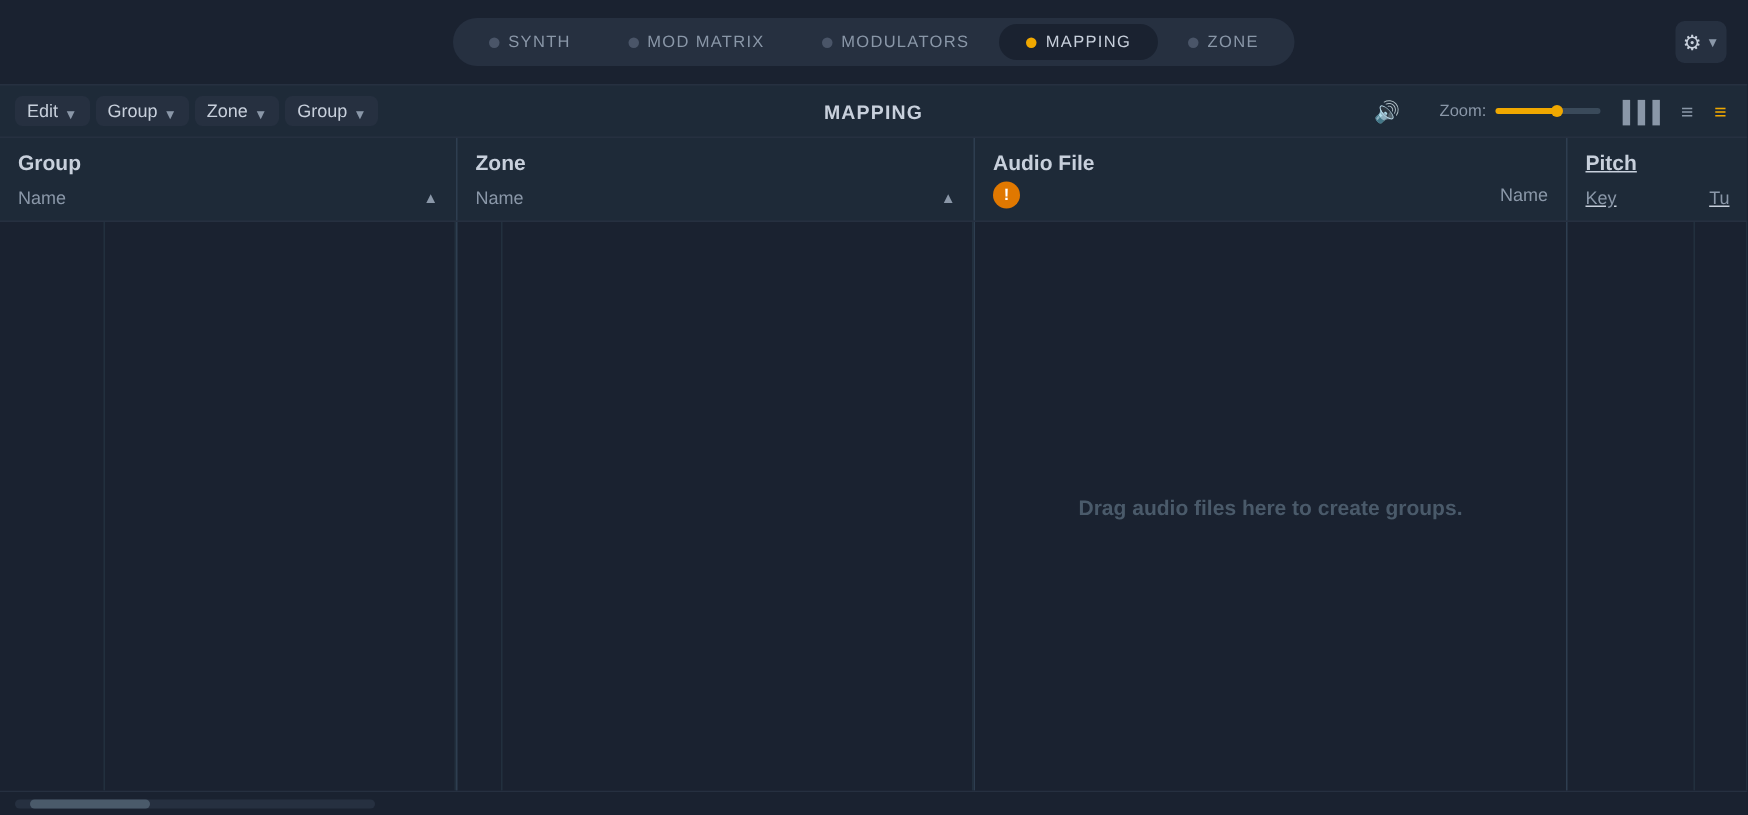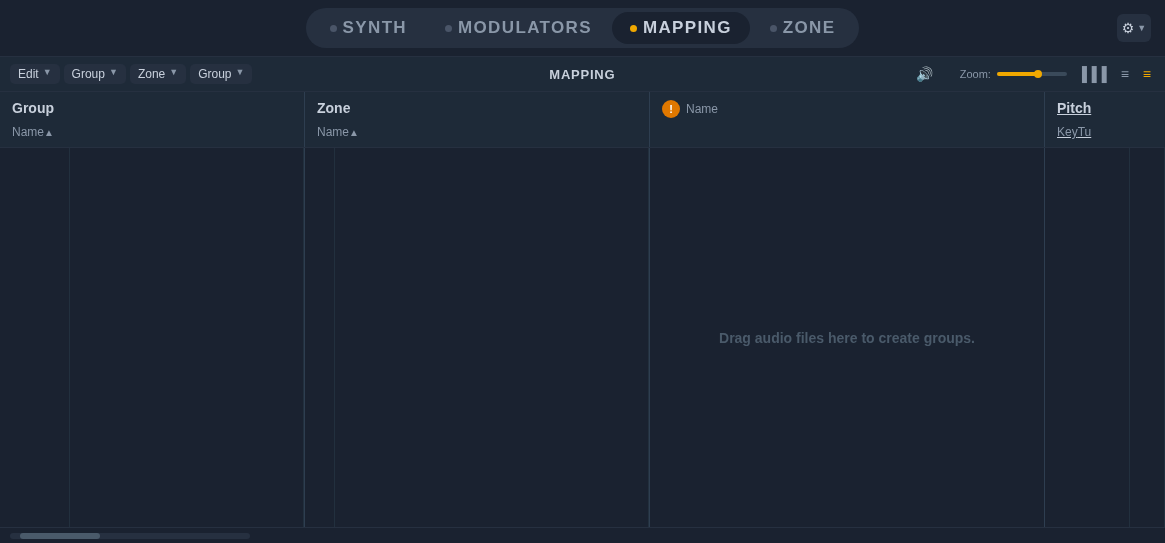--- a/index.html
+++ b/index.html
@@ -28,22 +28,22 @@
       border-radius: 30px;
       padding: 4px 6px;
       gap: 2px;
     }
     .nav-tab {
       display: flex;
       align-items: center;
       gap: 6px;
       padding: 6px 18px;
       border-radius: 20px;
-      font-size: 17px;
-      font-weight: 700;
+      font-size: 11px;
+      font-weight: 400;
       letter-spacing: 0.08em;
       color: #8a97a8;
       cursor: pointer;
       white-space: nowrap;
     }
     .nav-tab.active {
       background: #1a2230;
       color: #c8d0dc;
     }
     .nav-dot {
@@ -81,21 +81,21 @@
       align-items: center;
       height: 36px;
       background: #1e2a38;
       border-top: 1px solid #263040;
       border-bottom: 1px solid #263040;
       padding: 0 10px;
       gap: 4px;
     }
     .toolbar-btn {
       display: flex;
-      align-items: flex-start;
+      align-items: flex-end;
       gap: 4px;
       padding: 3px 8px;
       border-radius: 5px;
       background: #263040;
       border: none;
       color: #c8d0dc;
       font-size: 12px;
       cursor: pointer;
     }
     .toolbar-btn .chevron {
@@ -206,21 +206,21 @@
       text-decoration: underline;
     }
     .col-header-top {
       font-size: 14px;
       font-weight: 600;
       color: #c8d0dc;
     }
     .col-header-bottom {
       display: flex;
       align-items: center;
-      justify-content: flex-start;
+      justify-content: space-between;
       font-size: 12px;
       color: #8a97a8;
     }
     .col-header-bottom .sort-arrow {
       color: #8a97a8;
       font-size: 10px;
     }
     .audio-name-row {
       display: flex;
       align-items: center;
@@ -340,20 +340,24 @@
     .pitch-subcol-2 { flex: 1; }
   </style>
 </head>
 <body>
 
 <div class="top-nav">
   <div class="nav-tabs">
     <div class="nav-tab">
       <span class="nav-dot gray"></span>
       <span>SYNTH</span>
+    </div>
+    <div class="nav-tab">
+      <span class="nav-dot gray"></span>
+      <span>MOD MATRIX</span>
     </div>
     <div class="nav-tab">
       <span class="nav-dot gray"></span>
       <span>MODULATORS</span>
     </div>
     <div class="nav-tab active">
       <span class="nav-dot yellow"></span>
       <span>MAPPING</span>
     </div>
     <div class="nav-tab">
@@ -417,20 +421,21 @@
     </div>
   </div>
   <div class="col-zone">
     <span class="col-header-top">Zone</span>
     <div class="col-header-bottom">
       <span>Name</span>
       <span class="sort-arrow">▲</span>
     </div>
   </div>
   <div class="col-audio">
+    <span class="col-header-top">Audio File</span>
     <div class="col-header-bottom audio-name-row">
       <div class="warning-icon">!</div>
       <span>Name</span>
     </div>
   </div>
   <div class="col-pitch">
     <span class="col-header-top">Pitch</span>
     <div class="col-header-bottom">
       <span>Key</span>
       <span>Tu</span>

